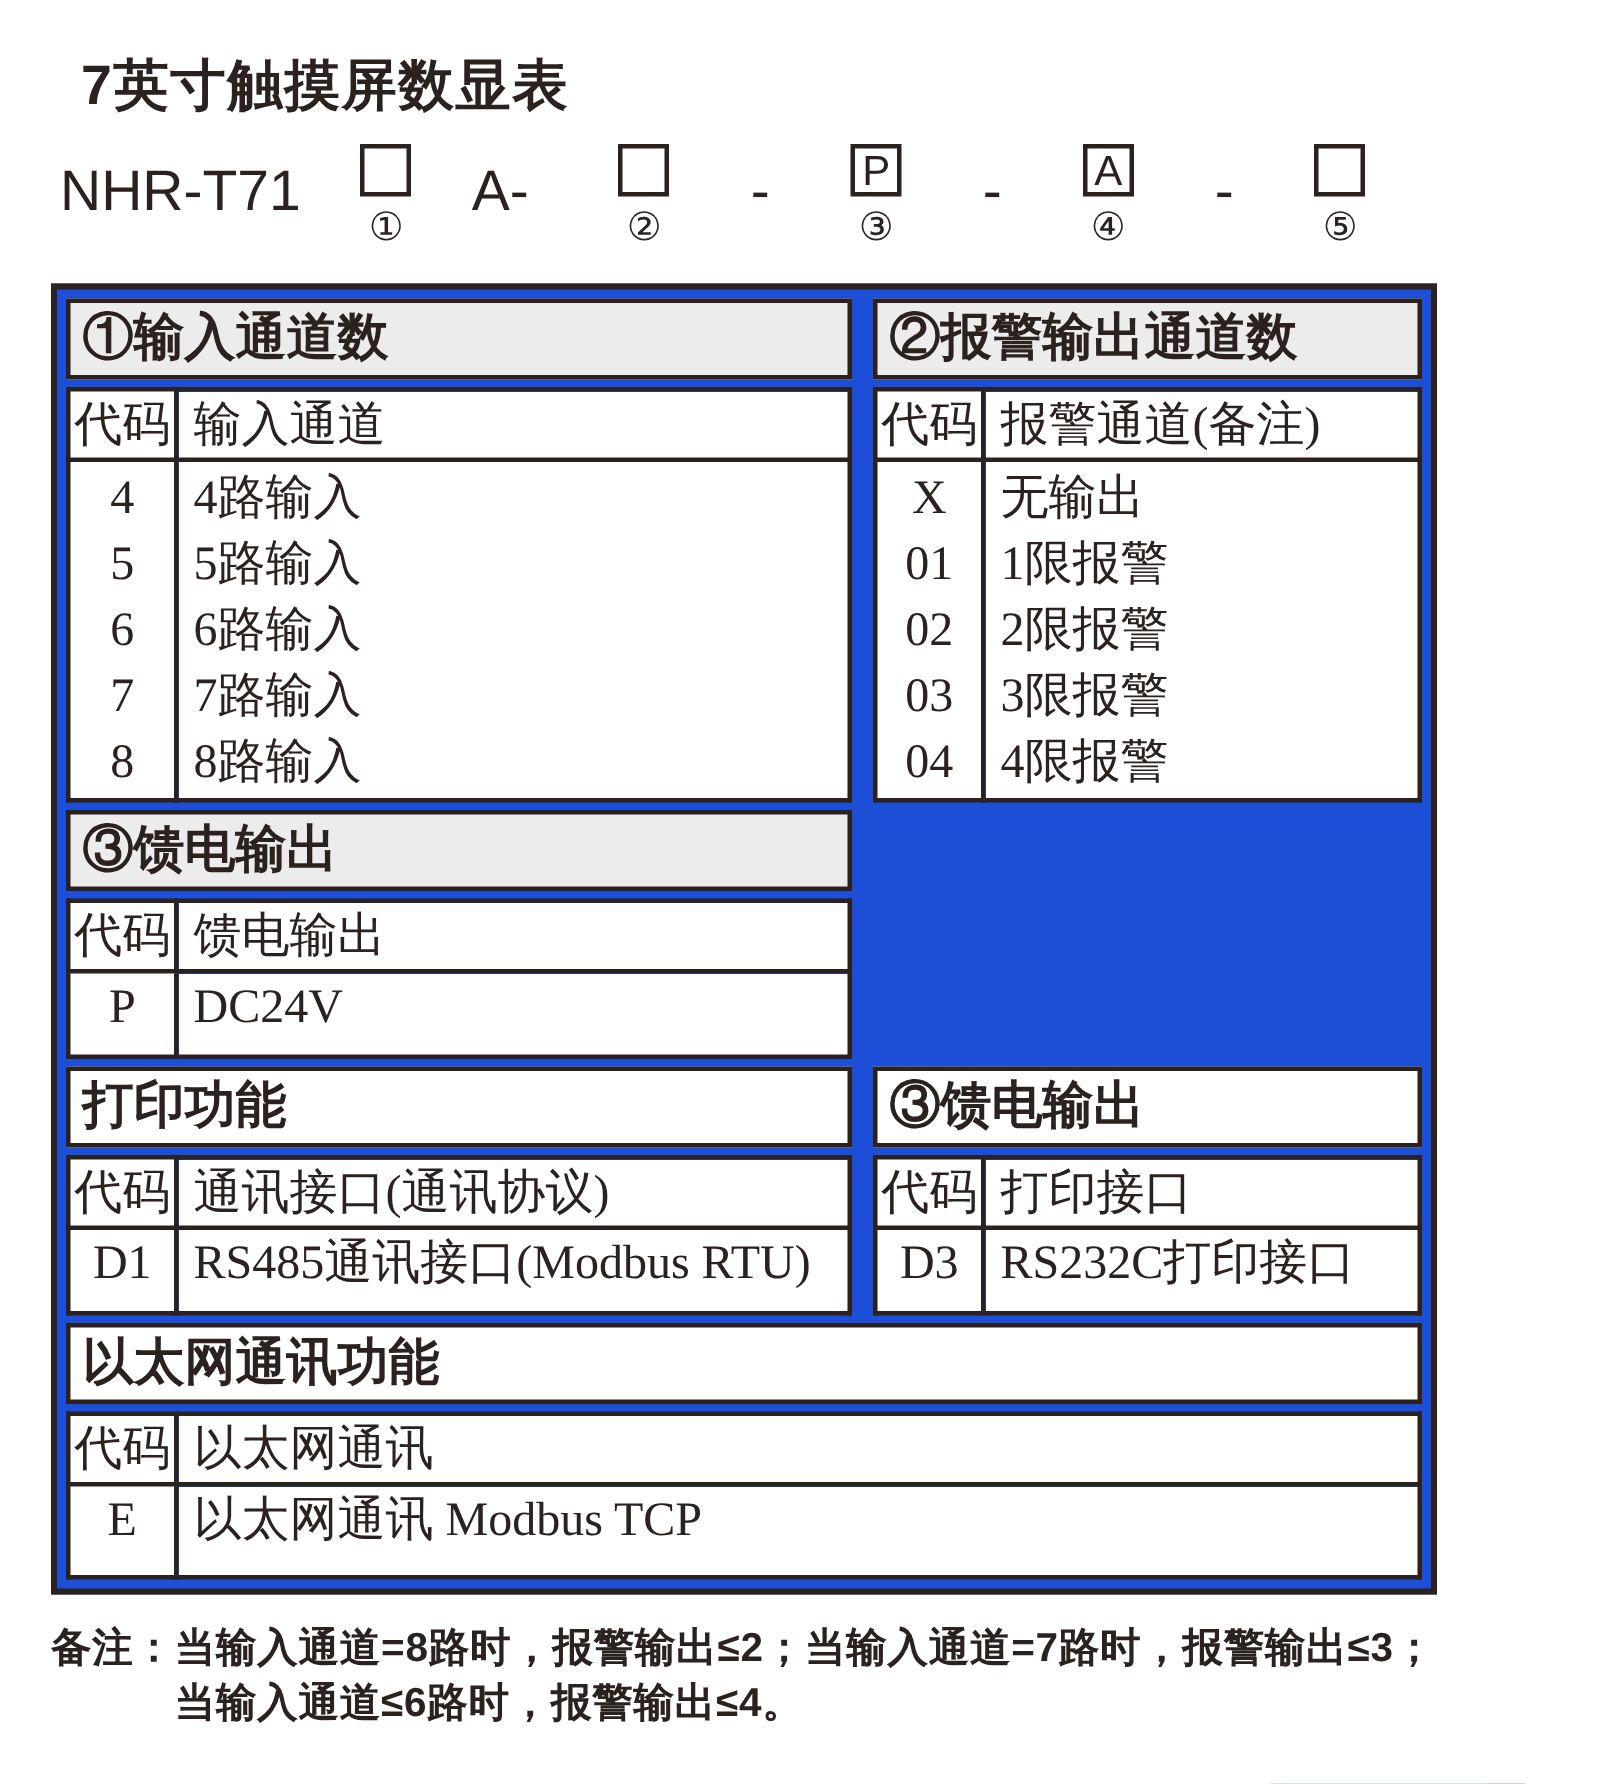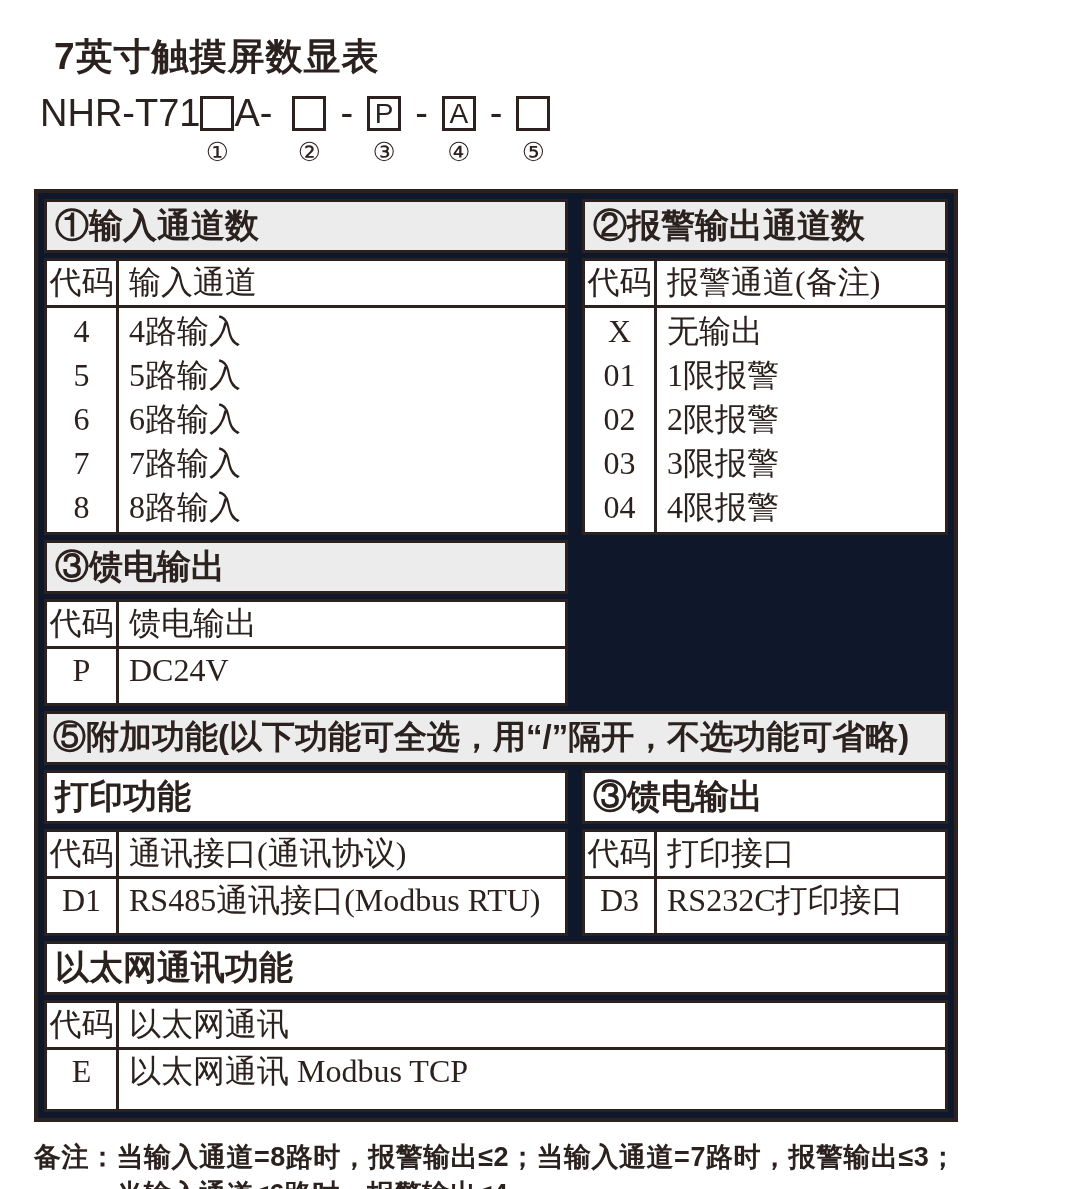--- a/index.html
+++ b/index.html
@@ -15,23 +15,24 @@
     font-family:"Liberation Sans",sans-serif;
     overflow:hidden;
   }
   .title{
     font:bold 37px/46px "Liberation Sans",sans-serif;
     margin:4px 0 6px 20px;
     letter-spacing:1px;
   }
   
   .model-line{
-    display:flex;align-items:flex-start;
+    display:flex;align-items:center;
     margin:10px 0 0 6px;
     font:38px/46px "Liberation Sans",sans-serif;
+    gap:40px;
   }
   .mtxt{line-height:46px;white-space:pre;}
   .msep{line-height:46px;margin:0 14px;}
   .slot{display:inline-flex;flex-direction:column;align-items:center;}
   .slot.gap{margin-left:20px;}
   .mbox{
     width:34px;height:35px;border:3px solid var(--ink);
     display:flex;align-items:center;justify-content:center;
     font:28px/28px "Liberation Sans",sans-serif;margin-top:6px;
     background:#fff;
@@ -39,21 +40,21 @@
   .circ{
     font:26px/26px "DejaVu Sans",sans-serif;
     margin-top:8px;
   }
   
   .frame{
     margin-top:24px;
     border:4px solid var(--ink);
     padding:6px;
     display:flex;flex-direction:column;gap:5px;
-    background:#0f172a;
+    background:#1d4ed8;
   }
   .pair{display:grid;grid-template-columns:524px 1fr;gap:14px;}
   .half{display:flex;flex-direction:column;gap:5px;}
   .hbox{
     border:3px solid var(--ink);
     background:var(--hdr-bg);
     font:bold 34px/40px "Liberation Sans",sans-serif;
     padding:3px 8px 5px 8px;
   }
   .hbox.white{background:#fff;}
@@ -184,21 +185,20 @@
           </tr>
           <tr class="data">
             <td class="code">P</td>
             <td class="desc">DC24V</td>
           </tr>
         </tbody>
           </table>
       </div>
     </div>
 
-    <div class="hbox s5">⑤附加功能(以下功能可全选，用“/”隔开，不选功能可省略)</div>
 
     <div class="pair">
       <div class="half">
         <div class="hbox white">打印功能</div>
         <table class="body">
           <tbody>
               <tr>
             <td class="code">代码</td>
             <td class="desc">通讯接口(通讯协议)</td>
           </tr>

